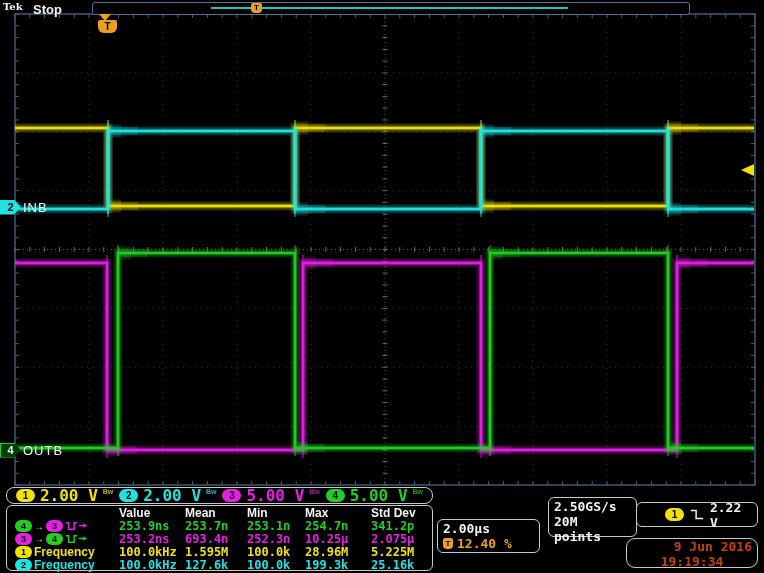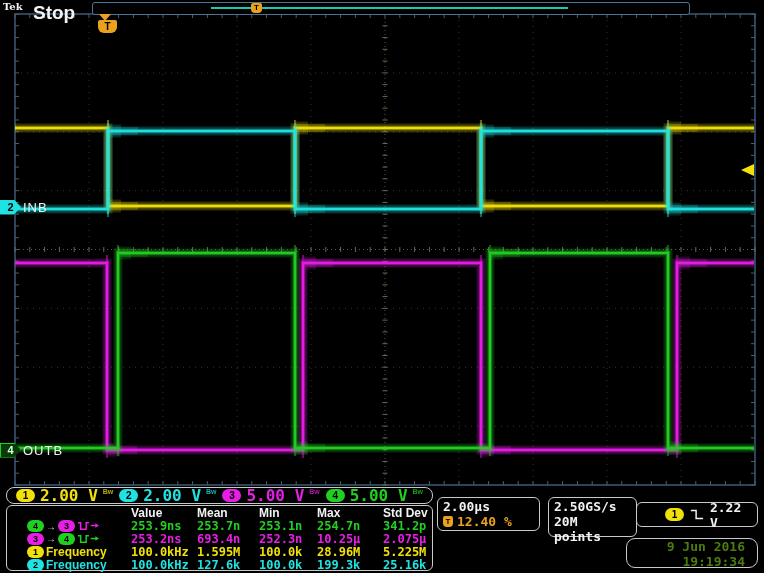--- a/index.html
+++ b/index.html
@@ -1,21 +1,21 @@
 <!DOCTYPE html>
 <html><head>
 <meta charset="utf-8">
 <style>
   html,body{margin:0;padding:0;background:#000;}
   .screen{position:relative;width:764px;height:573px;background:#000;overflow:hidden;
           font-family:"Liberation Sans",sans-serif;-webkit-font-smoothing:none;}
   .abs{position:absolute;}
   
   .tek-logo{left:3px;top:1px;color:#f4f4f4;font-weight:bold;font-size:10px;letter-spacing:0px;font-family:"DejaVu Serif",serif;}
-  .stop-label{left:33px;top:2px;color:#f4f4f4;font-weight:bold;font-size:19px;}
+  .stop-label{left:33px;top:2px;color:#f4f4f4;font-weight:bold;font-size:13px;}
   .record-bar{left:92px;top:2px;width:596px;height:11px;border:1px solid #4f7596;border-radius:3px;background:#000;}
   .record-line{position:absolute;left:118px;top:4px;width:357px;height:2px;background:#18c9b4;}
   .record-trig{position:absolute;left:158px;top:0px;width:11px;height:10px;background:#eaa21e;
                border-radius:2px 2px 4px 4px;color:#000;font-size:8px;font-weight:bold;text-align:center;line-height:10px;}
   
   .trigpos{left:98px;top:14px;width:14px;height:22px;}
   .trigpos .tri{position:absolute;left:1px;top:0;width:0;height:0;border-left:6px solid transparent;border-right:6px solid transparent;border-top:7px solid #eaa21e;}
   .trigpos .badge{position:absolute;left:0;top:6px;width:13px;height:13px;background:#eaa21e;border-radius:2px 2px 6px 6px;
                   color:#000;font-weight:bold;font-size:10px;text-align:center;line-height:13px;}
   
@@ -33,40 +33,40 @@
   .ch-bar{left:6px;top:487px;width:427px;height:17px;border:1px solid #c9c9c9;border-radius:8px;
           display:flex;align-items:center;justify-content:space-around;padding:0 6px;box-sizing:border-box;}
   .chgrp{display:flex;align-items:center;gap:5px;}
   .badge{display:inline-block;min-width:19px;height:13px;border-radius:7px;color:#000;font-weight:bold;font-size:10px;text-align:center;line-height:13px;}
   .b1{background:#f0e10a;} .b2{background:#1fe3e3;} .b3{background:#e61ee6;} .b4{background:#21cf21;}
   .c1{color:#f0e10a;} .c2{color:#1fe3e3;} .c3{color:#e61ee6;} .c4{color:#21cf21;}
   .vtxt{font-weight:bold;font-size:16px;font-family:"DejaVu Sans Mono",monospace;}
   .bw{font-size:7px;font-weight:bold;opacity:.75;align-self:flex-start;margin-top:2px;}
   
   .meas{left:6px;top:505px;width:427px;height:66px;border:1px solid #c9c9c9;border-radius:6px;box-sizing:border-box;
-        display:grid;grid-template-columns:104px 66px 62px 58px 66px 66px;grid-auto-rows:12.8px;align-items:center;padding:1px 2px 0 20px;}
+        display:grid;grid-template-columns:104px 66px 62px 58px 66px 66px;grid-auto-rows:12.8px;align-items:center;padding:1px 2px 0 8px;}
   .meas .hd{color:#f2f2f2;font-weight:bold;font-size:12px;}
   .meas .cell{font-weight:bold;font-size:12px;font-family:"DejaVu Sans Mono",monospace;white-space:nowrap;}
   .rowlbl{display:flex;align-items:center;gap:2px;font-weight:bold;font-size:12px;}
   .rowlbl .badge{min-width:17px;height:12px;line-height:12px;border-radius:6px;font-size:9px;}
   .arrowg{color:#ddd;font-size:10px;font-weight:bold;}
   .eicon{width:22px;height:12px;}
   
   .rbox{border:1px solid #c9c9c9;border-radius:6px;box-sizing:border-box;color:#f2f2f2;font-weight:bold;font-size:13px;
         font-family:"DejaVu Sans Mono",monospace;padding:1px 5px;}
-  .tb-box{left:437px;top:497px;width:103px;height:34px;}
+  .tb-box{left:437px;top:519px;width:103px;height:34px;}
   .tb-box .l2{display:flex;align-items:center;gap:4px;color:#eaa21e;}
   .tbadge{display:inline-block;width:10px;height:11px;background:#eaa21e;border-radius:2px 2px 4px 4px;color:#000;
           font-size:8px;text-align:center;line-height:11px;font-family:"Liberation Sans",sans-serif;}
   .rate-box{left:548px;top:497px;width:89px;height:40px;}
   .trig-box{left:636px;top:502px;width:122px;height:25px;display:flex;align-items:center;gap:6px;padding:0 6px;}
   .trig-box .val{margin-left:auto;}
   .date-box{left:626px;top:538px;width:132px;height:30px;border:1px solid #c9c9c9;border-radius:9px;box-sizing:border-box;
-            color:#4d7c0f;font-weight:bold;font-size:13px;font-family:"DejaVu Sans Mono",monospace;padding:0 12px;}
-  .date-box .d{text-align:right;} .date-box .t{text-align:right;}
+            color:#c2410c;font-weight:bold;font-size:13px;font-family:"DejaVu Sans Mono",monospace;padding:0 5px;}
+  .date-box .d{text-align:right;} .date-box .t{text-align:center;}
   svg.layer{position:absolute;left:0;top:0;pointer-events:none;}
 </style>
 </head>
 <body>
 
 <div class="screen">
 
   <svg id="wf" class="layer" width="764" height="573" viewBox="0 0 764 573">
       <rect x="15" y="14" width="740" height="471" fill="none" stroke="#3d5a74" stroke-width="1.5"></rect>
       <line x1="89" y1="14" x2="89" y2="485" stroke="#34342a" stroke-width="1" opacity="1" stroke-dasharray="1 5"></line>

